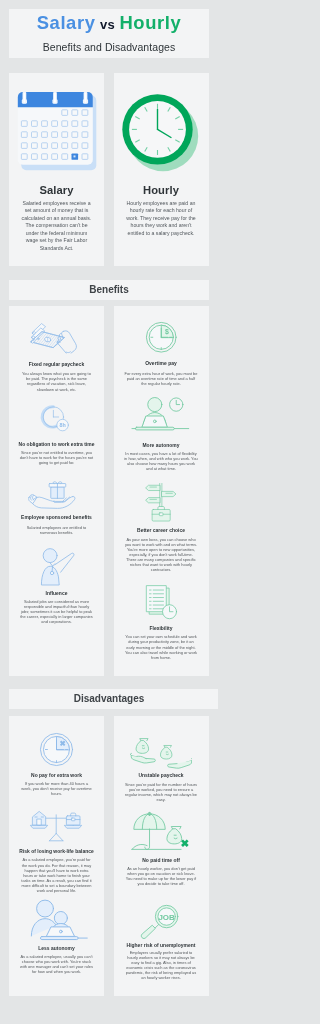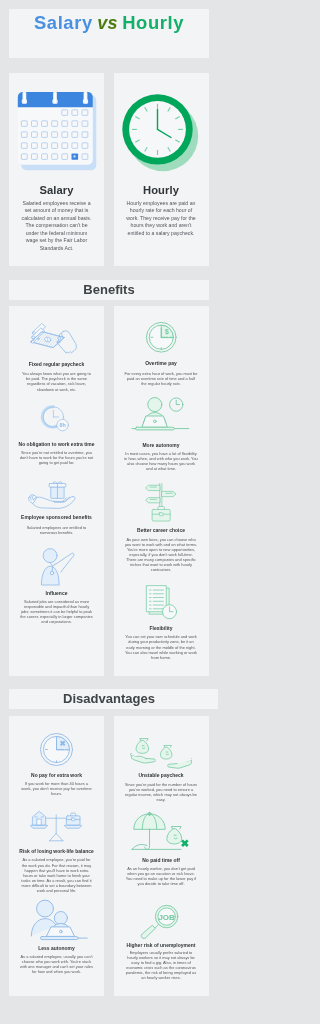--- a/index.html
+++ b/index.html
@@ -5,34 +5,34 @@
   html,body{margin:0;padding:0;}
   body{width:218px;height:1024px;background:#e3e5e6;font-family:"Liberation Sans",sans-serif;}
   .page{width:218px;height:1024px;position:relative;overflow:hidden;}
   .panel{background:#f3f4f5;position:absolute;}
 
   
   #header{left:9px;top:9px;width:200px;height:49px;}
   .h-line{position:absolute;left:0;top:3px;width:200px;text-align:center;white-space:nowrap;}
   .h-title{font-size:18.4px;font-weight:bold;letter-spacing:0.6px;vertical-align:baseline;}
   .h-salary{color:#4a90e2;}
-  .h-vs{color:#4d7c0f;font-size:18px;font-weight:bold;padding:0 4.5px;letter-spacing:0.2px;font-style:italic;}
+  .h-vs{color:#0f172a;font-size:13px;font-weight:bold;padding:0 4.5px;letter-spacing:0.2px;}
   .h-hourly{color:#13b06a;}
   .h-sub{position:absolute;left:0;top:32px;width:200px;text-align:center;font-size:10.5px;color:#2e3438;letter-spacing:0.07px;}
 
   
   #introL{left:9px;top:73px;width:95px;height:193px;}
   #introR{left:113.5px;top:73px;width:95px;height:193px;}
   .intro-icon{position:absolute;left:0;top:6px;width:95px;height:110px;}
   .intro-title{position:absolute;left:0;top:110.5px;width:95px;text-align:center;font-size:11.2px;font-weight:bold;color:#2e3438;letter-spacing:0.1px;}
   .intro-body{position:absolute;left:12px;top:126.5px;width:71px;text-align:center;font-size:5.2px;line-height:7.6px;color:#53595e;}
 
   
   .band{left:9px;width:200px;height:20px;}
-  .band-label{position:absolute;left:0;top:0;width:200px;height:20px;line-height:20px;text-align:center;font-size:13px;font-weight:bold;color:#3f4448;}
+  .band-label{position:absolute;left:0;top:0;width:200px;height:20px;line-height:20px;text-align:center;font-size:10px;font-weight:bold;color:#3f4448;}
   #bandBenefits{top:280px;}
   #bandDisadv{top:689px;padding-left:32px;}
 
   
   #benL{left:9px;top:306px;width:95px;height:370px;}
   #benR{left:113.5px;top:306px;width:95px;height:370px;}
   #disL{left:9px;top:716px;width:95px;height:280px;}
   #disR{left:113.5px;top:716px;width:95px;height:280px;}
 
   .card{position:absolute;left:0;width:95px;}
@@ -47,20 +47,21 @@
 </style>
 </head>
 <body>
 
 <div class="page">
 
   <div class="panel" id="header">
     <div class="h-line">
       <span class="h-title h-salary">Salary</span><span class="h-vs">vs</span><span class="h-title h-hourly">Hourly</span>
     </div>
+    <div class="h-sub">Benefits and Disadvantages</div>
   </div>
 
   <div class="panel" id="introL">
     <div class="intro-icon"><svg width="95" height="110" viewBox="0 0 95 110">
           <rect x="12.3" y="16.5" width="75" height="74.8" rx="5" fill="#c9dff7"></rect>
           <rect x="8.8" y="13" width="75" height="72.8" rx="5" fill="#f6f8fa"></rect>
           <path d="M8.8 18a5 5 0 0 1 5-5h65a5 5 0 0 1 5 5v10.3h-75z" fill="#3d86df"></path>
           <rect x="12.8" y="20.2" width="5.2" height="4.6" rx="1.4" fill="#eaf2fc"></rect>
           <rect x="13.5" y="12.6" width="3.8" height="12.0" rx="1.5" fill="#eaf2fc"></rect>
           <rect x="14.5" y="13.6" width="1.9" height="10.0" rx="0.95" fill="#ffffff"></rect>

